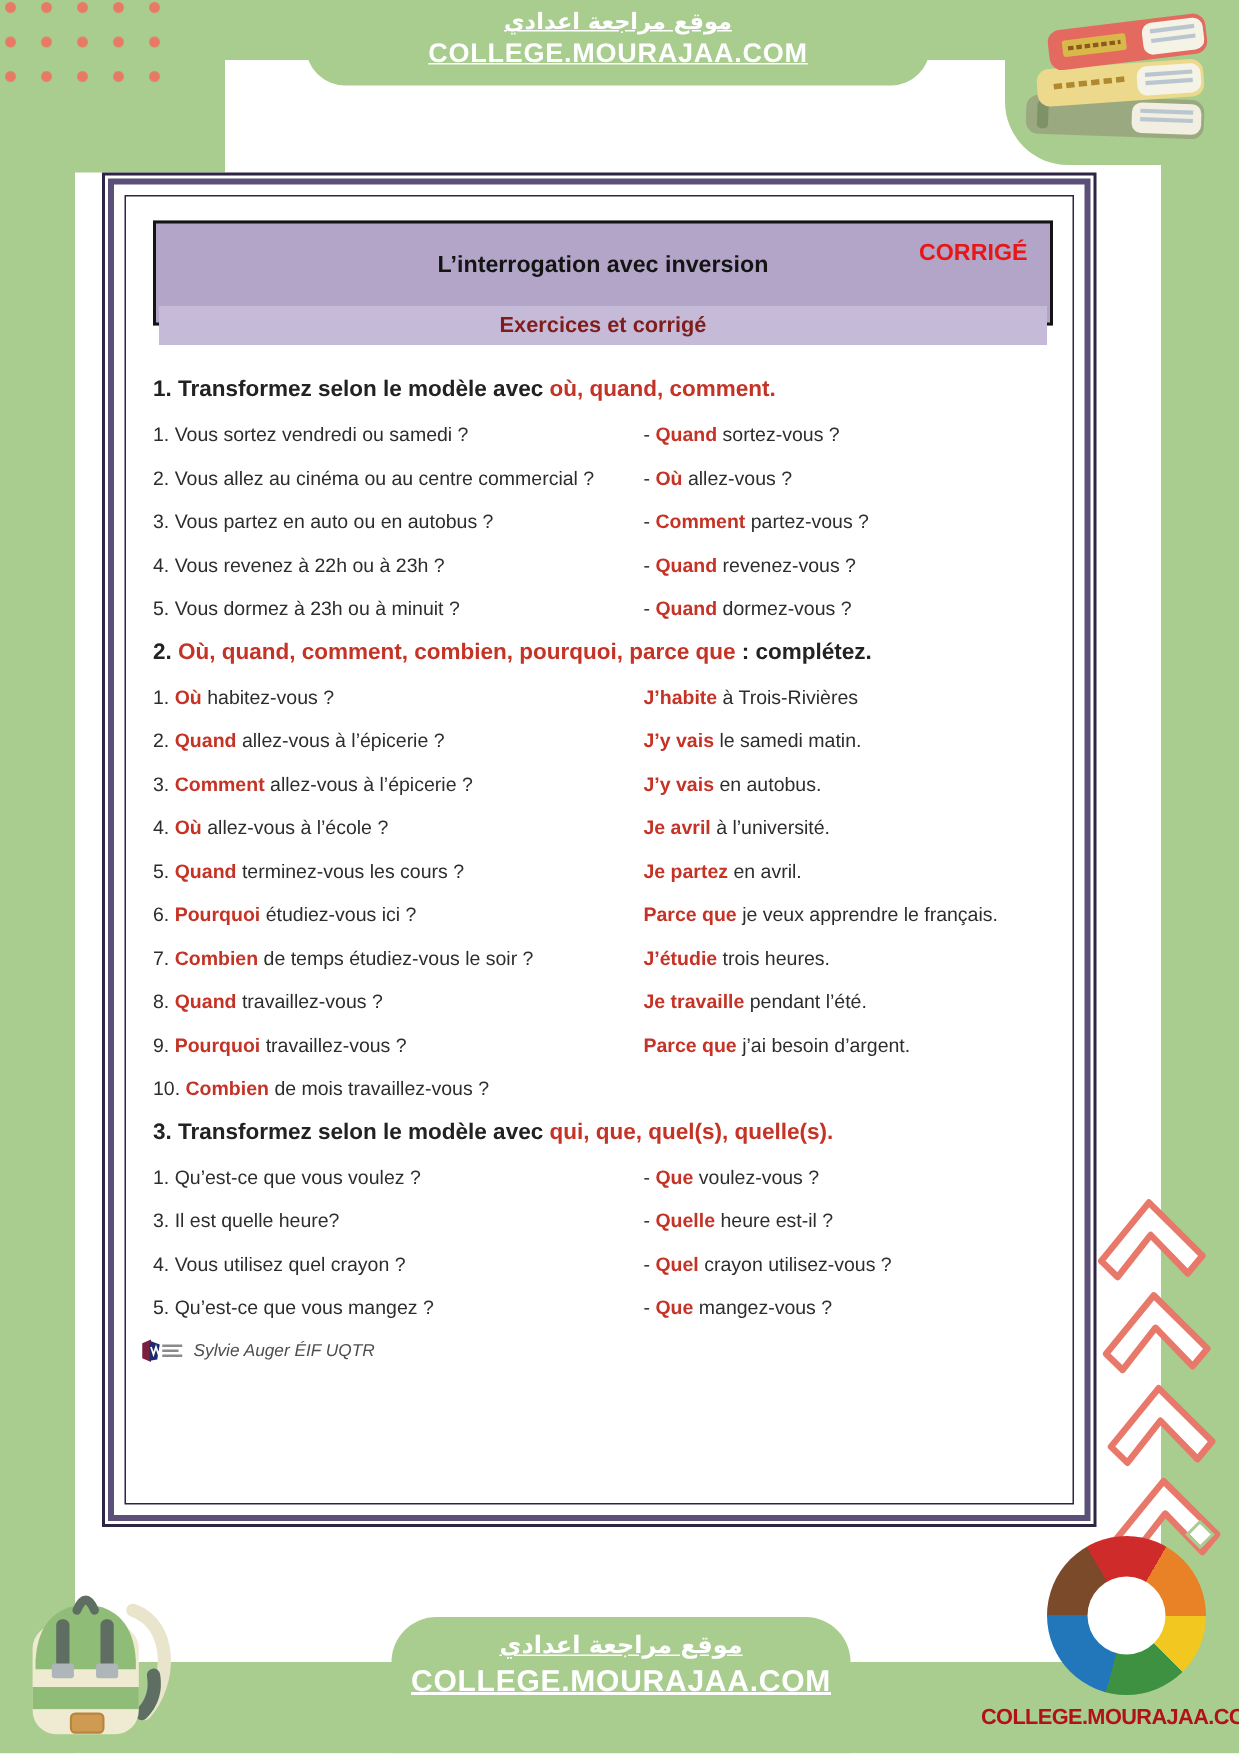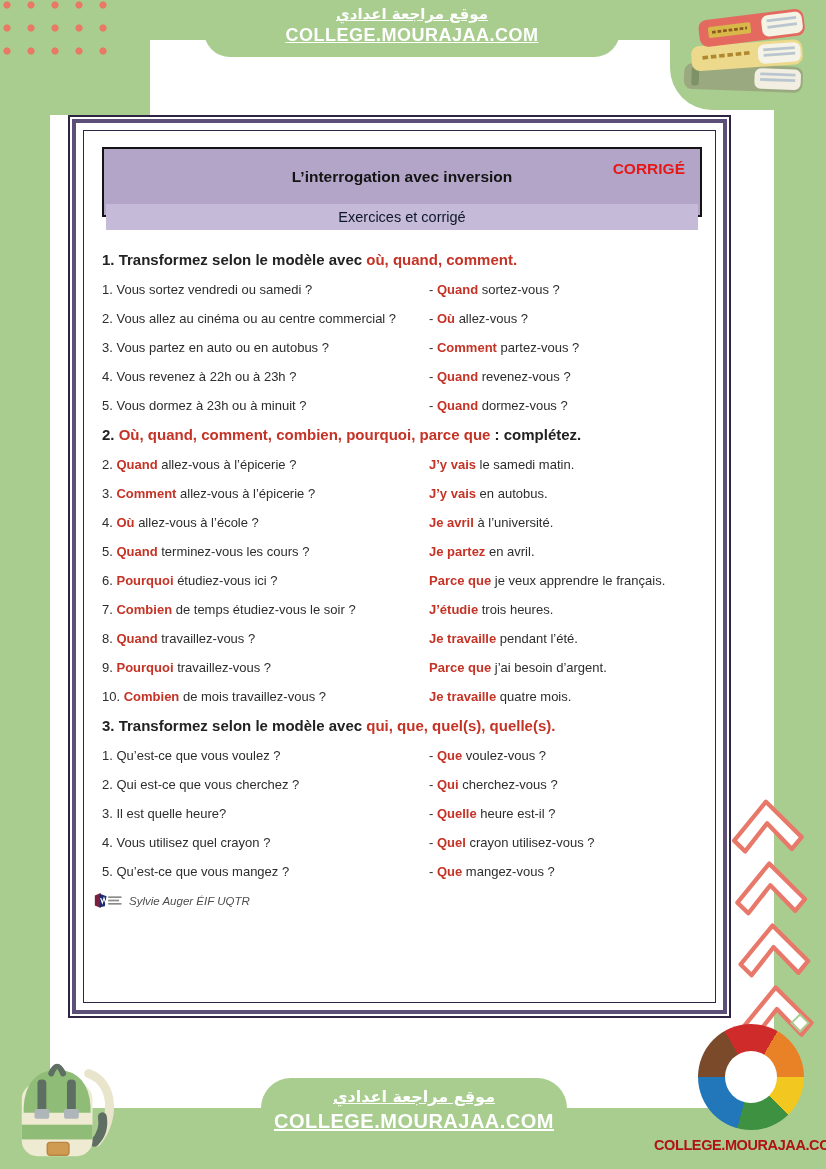--- a/index.html
+++ b/index.html
@@ -32,21 +32,21 @@
   .doc-frame { position: absolute; left: 68px; top: 115px; width: 663px; height: 903px;
                border: 2px solid #2e2545; padding: 2px; background: #fff; }
   .doc-frame2 { width: 100%; height: 100%; border: 4px solid #5d5078; padding: 7px; }
   .doc-inner { width: 100%; height: 100%; border: 1px solid #2e2545; padding: 16px 16px 10px 18px; overflow: hidden; }
 
   .title-box { width: 600px; height: 70px; border: 2px solid #141414; background: #b2a5c7; position: relative; }
   .title-row { height: 55px; display: flex; align-items: center; justify-content: center; position: relative; }
   .doc-title { font-weight: bold; font-size: 15.5px; color: #141414; }
   .corrige { position: absolute; right: 15px; top: 11px; font-weight: bold; font-size: 15.5px; color: #e81717; }
   .subtitle-row { height: 26px; margin: 0 2px; background: #c5bad7; display: flex; align-items: center; justify-content: center; }
-  .doc-subtitle { font-weight: normal; font-size: 14.5px; color: #0f172a; }
+  .doc-subtitle { font-weight: bold; font-size: 14.5px; color: #7f1d1d; }
 
   .exercise { }
   .exercise.first { margin-top: 34px; }
   .ex-heading { font-size: 15px; font-weight: bold; color: #222; line-height: 17px; margin-bottom: 13px; }
   .ex-heading .red { color: #c43325; }
   .row { display: grid; grid-template-columns: 327px 1fr; line-height: 17px; margin-bottom: 12px; font-size: 13px; color: #2d2d2d; }
   .kw { color: #c43325; font-weight: bold; }
 
   .credit { display: flex; align-items: center; gap: 5px; margin-top: 4px; margin-left: -8px; }
   .credit-text { font-style: italic; font-size: 11.5px; color: #4e4e4e; }
@@ -156,20 +156,24 @@
     <div class="a"><span>- </span><span class="kw">Quand</span><span> dormez-vous ?</span></div>
   </div>
 </div>
         </section>
 
         <section class="exercise">
           <p class="ex-heading">
             <span>2. </span><span class="red">Où, quand, comment, combien, pourquoi, parce que</span><span> : complétez.</span>
           </p>
           <div>
+  <div class="row">
+    <div class="q"><span>1. </span><span class="kw">Où</span><span> habitez-vous ?</span></div>
+    <div class="a"><span></span><span class="kw">J’habite</span><span> à Trois-Rivières</span></div>
+  </div>
 
   <div class="row">
     <div class="q"><span>2. </span><span class="kw">Quand</span><span> allez-vous à l’épicerie ?</span></div>
     <div class="a"><span></span><span class="kw">J’y vais</span><span> le samedi matin.</span></div>
   </div>
 
   <div class="row">
     <div class="q"><span>3. </span><span class="kw">Comment</span><span> allez-vous à l’épicerie ?</span></div>
     <div class="a"><span></span><span class="kw">J’y vais</span><span> en autobus.</span></div>
   </div>
@@ -199,39 +203,34 @@
     <div class="a"><span></span><span class="kw">Je travaille</span><span> pendant l’été.</span></div>
   </div>
 
   <div class="row">
     <div class="q"><span>9. </span><span class="kw">Pourquoi</span><span> travaillez-vous ?</span></div>
     <div class="a"><span></span><span class="kw">Parce que</span><span> j’ai besoin d’argent.</span></div>
   </div>
 
   <div class="row">
     <div class="q"><span>10. </span><span class="kw">Combien</span><span> de mois travaillez-vous ?</span></div>
-    <div class="a"><span></span><span class="kw">Je travaille</span><span> quatre mois.</span></div>
   </div>
 </div>
         </section>
 
         <section class="exercise">
           <p class="ex-heading">
             <span>3. Transformez selon le modèle avec </span><span class="red">qui, que, quel(s), quelle(s).</span><span></span>
           </p>
           <div>
   <div class="row">
     <div class="q"><span>1. Qu’est-ce que vous voulez ?</span><span class="kw"></span><span></span></div>
     <div class="a"><span>- </span><span class="kw">Que</span><span> voulez-vous ?</span></div>
   </div>
 
-  <div class="row">
-    <div class="q"><span>2.  Qui est-ce que vous cherchez ?</span><span class="kw"></span><span></span></div>
-    <div class="a"><span>- </span><span class="kw">Qui</span><span> cherchez-vous ?</span></div>
-  </div>
 
   <div class="row">
     <div class="q"><span>3. Il est quelle heure?</span><span class="kw"></span><span></span></div>
     <div class="a"><span>- </span><span class="kw">Quelle</span><span> heure est-il ?</span></div>
   </div>
 
   <div class="row">
     <div class="q"><span>4. Vous utilisez quel crayon ?</span><span class="kw"></span><span></span></div>
     <div class="a"><span>- </span><span class="kw">Quel</span><span> crayon utilisez-vous ?</span></div>
   </div>

